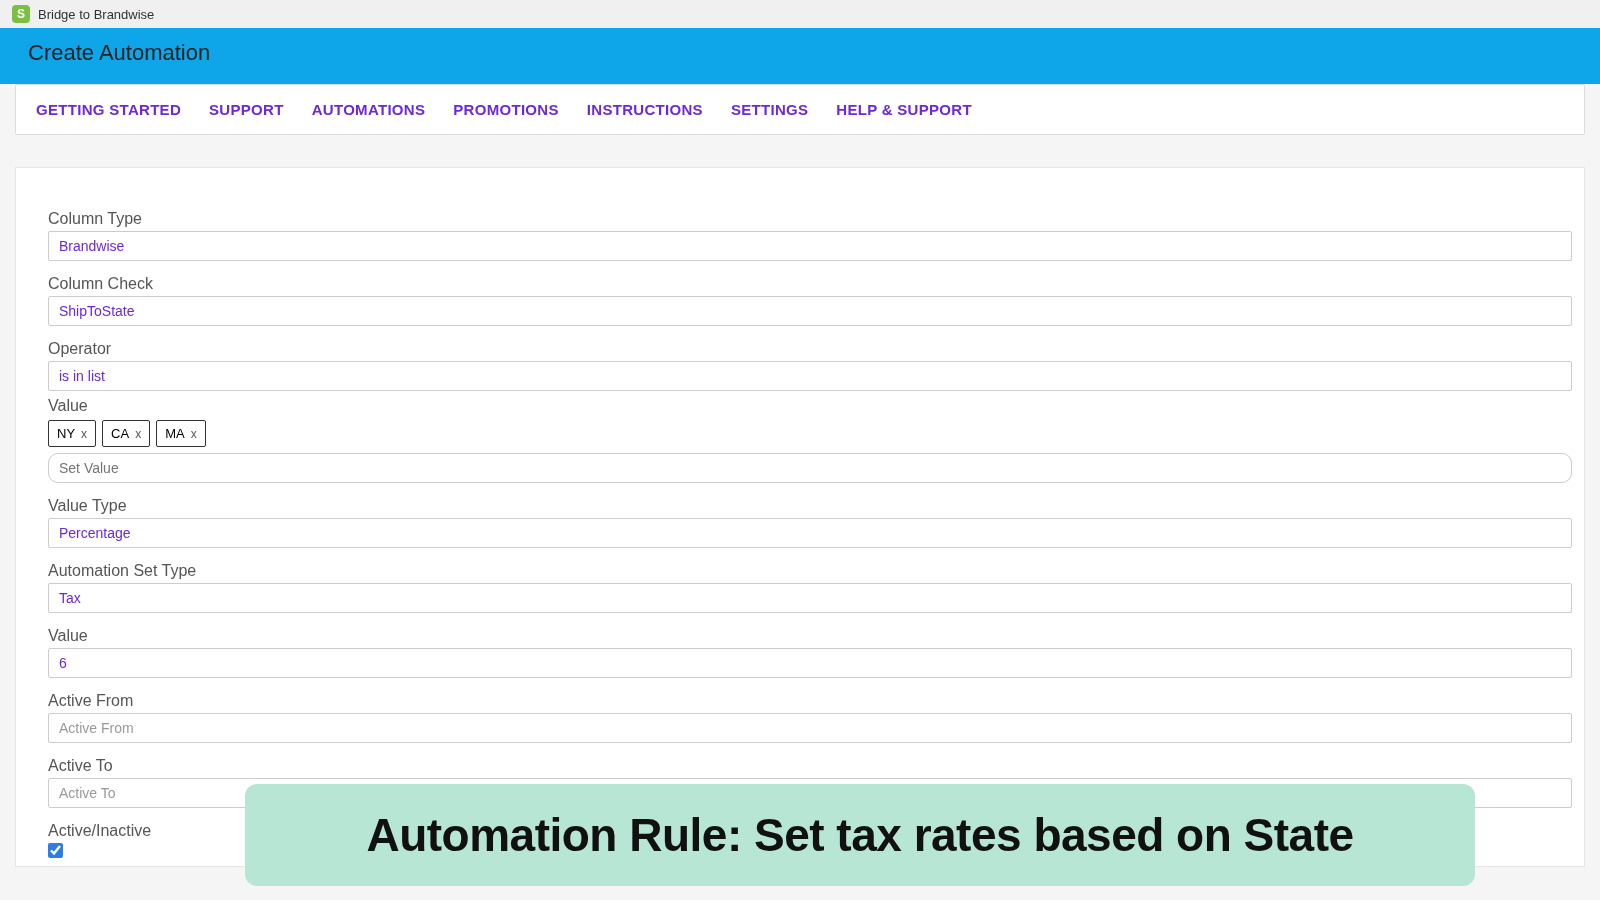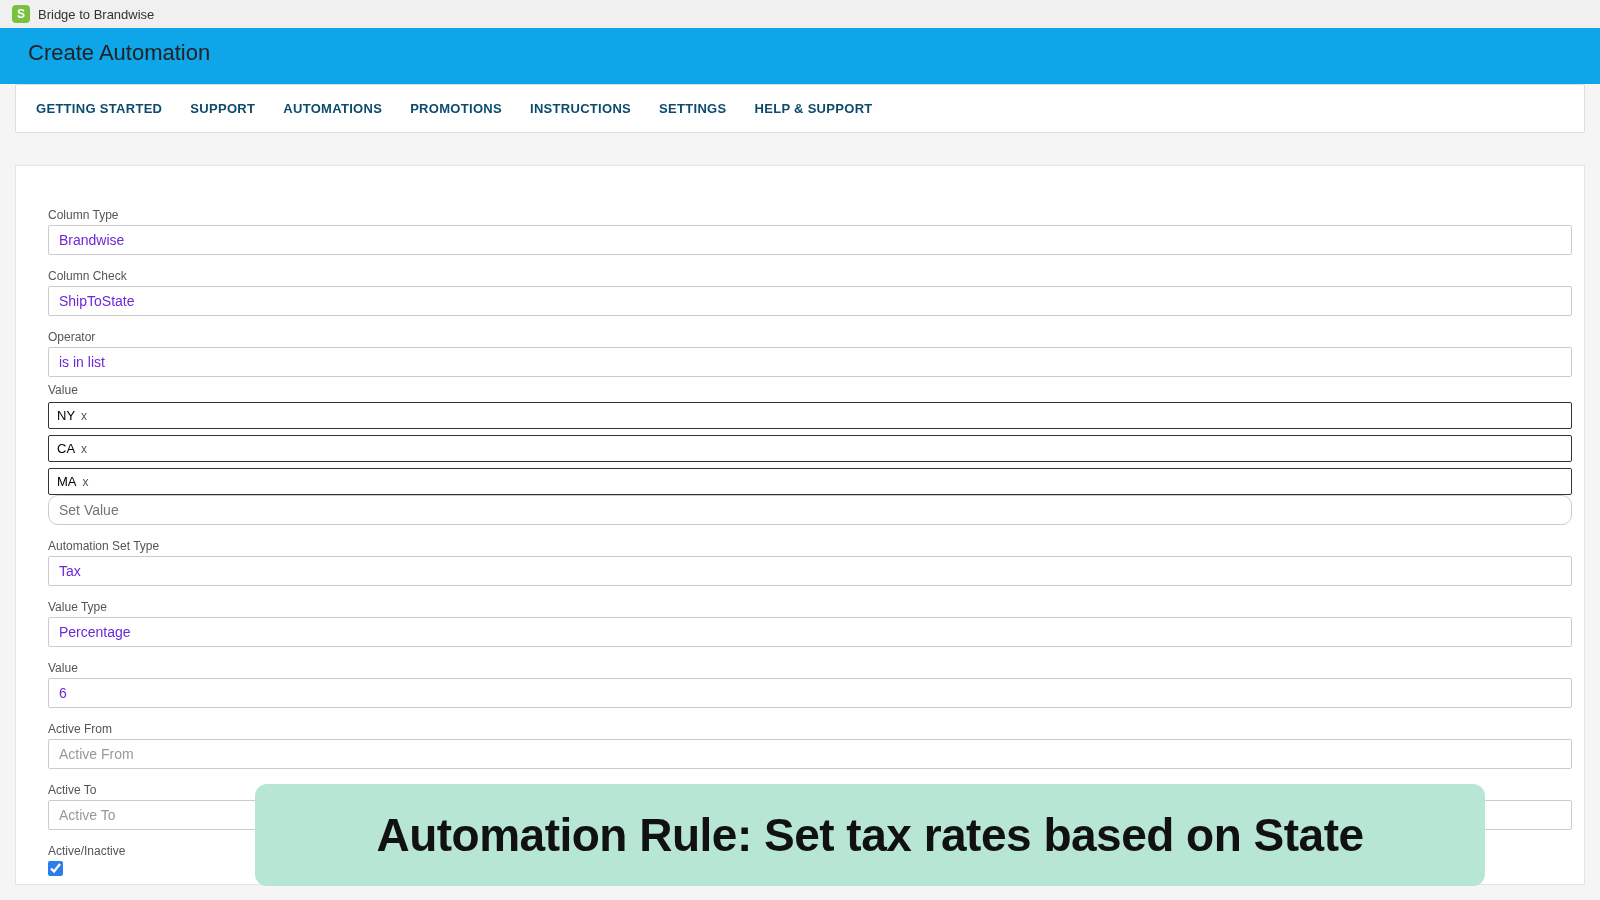--- a/index.html
+++ b/index.html
@@ -43,39 +43,39 @@
 }
 .nav-bar {
   background: #fff;
   border: 1px solid #ddd;
   border-radius: 2px;
   display: flex;
   gap: 28px;
   padding: 0 20px;
 }
 .nav-item {
-  color: #0c4a6e;
-  font-size: 13px;
+  color: #6d28d9;
+  font-size: 15px;
   font-weight: 700;
   letter-spacing: 0.3px;
   padding: 16px 0;
   cursor: pointer;
 }
 .form-panel {
   margin: 32px 15px 0 15px;
   background: #fff;
   border: 1px solid #e5e5e5;
   padding: 42px 0 0 0;
 }
 .form-group {
   padding: 0 12px 0 32px;
   margin-bottom: 14px;
 }
 .form-label {
-  font-size: 12px;
+  font-size: 16px;
   color: #555;
   margin-bottom: 3px;
   display: block;
 }
 .form-input {
   width: 100%;
   border: 1px solid #ccc;
   border-radius: 2px;
   padding: 6px 10px;
   font-size: 14px;
@@ -85,21 +85,21 @@
 }
 .form-input::placeholder { color: #999; }
 .tags-field {
   width: 100%;
   border: none;
   padding: 2px 0 0 0;
 }
 .tags-row {
   display: flex;
   gap: 6px;
-  flex-direction: column;
+  margin-bottom: 6px;
 }
 .tag {
   border: 1px solid #333;
   border-radius: 2px;
   padding: 5px 8px;
   font-size: 13px;
   display: inline-flex;
   align-items: center;
   gap: 6px;
 }
@@ -117,21 +117,21 @@
   color: #999;
   outline: none;
 }
 .checkbox {
   width: 15px;
   height: 15px;
   accent-color: #2b7de9;
 }
 .overlay-banner {
   position: absolute;
-  left: 255px;
+  left: 245px;
   bottom: 14px;
   width: 1230px;
   background: #b8e6d5;
   border-radius: 12px;
   padding: 24px 40px;
   text-align: center;
   font-size: 46px;
   font-weight: 600;
   color: #111;
   letter-spacing: -0.5px;
@@ -191,27 +191,27 @@
         <span class="tag">
           <span>MA</span>
           <span class="tag-x">x</span>
         </span>
       </div>
       <input class="set-value-input" placeholder="Set Value" style="">
     </div>
   </div>
 
   <div class="form-group">
+    <label class="form-label">Value Type</label>
+    <input class="form-input" value="Percentage" style="">
+  </div>
+
+  <div class="form-group">
     <label class="form-label">Automation Set Type</label>
     <input class="form-input" value="Tax" style="">
-  </div>
-
-  <div class="form-group">
-    <label class="form-label">Value Type</label>
-    <input class="form-input" value="Percentage" style="">
   </div>
 
   <div class="form-group">
     <label class="form-label">Value</label>
     <input class="form-input" value="6" style="">
   </div>
 
 
   <div class="form-group">
     <label class="form-label">Active From</label>

